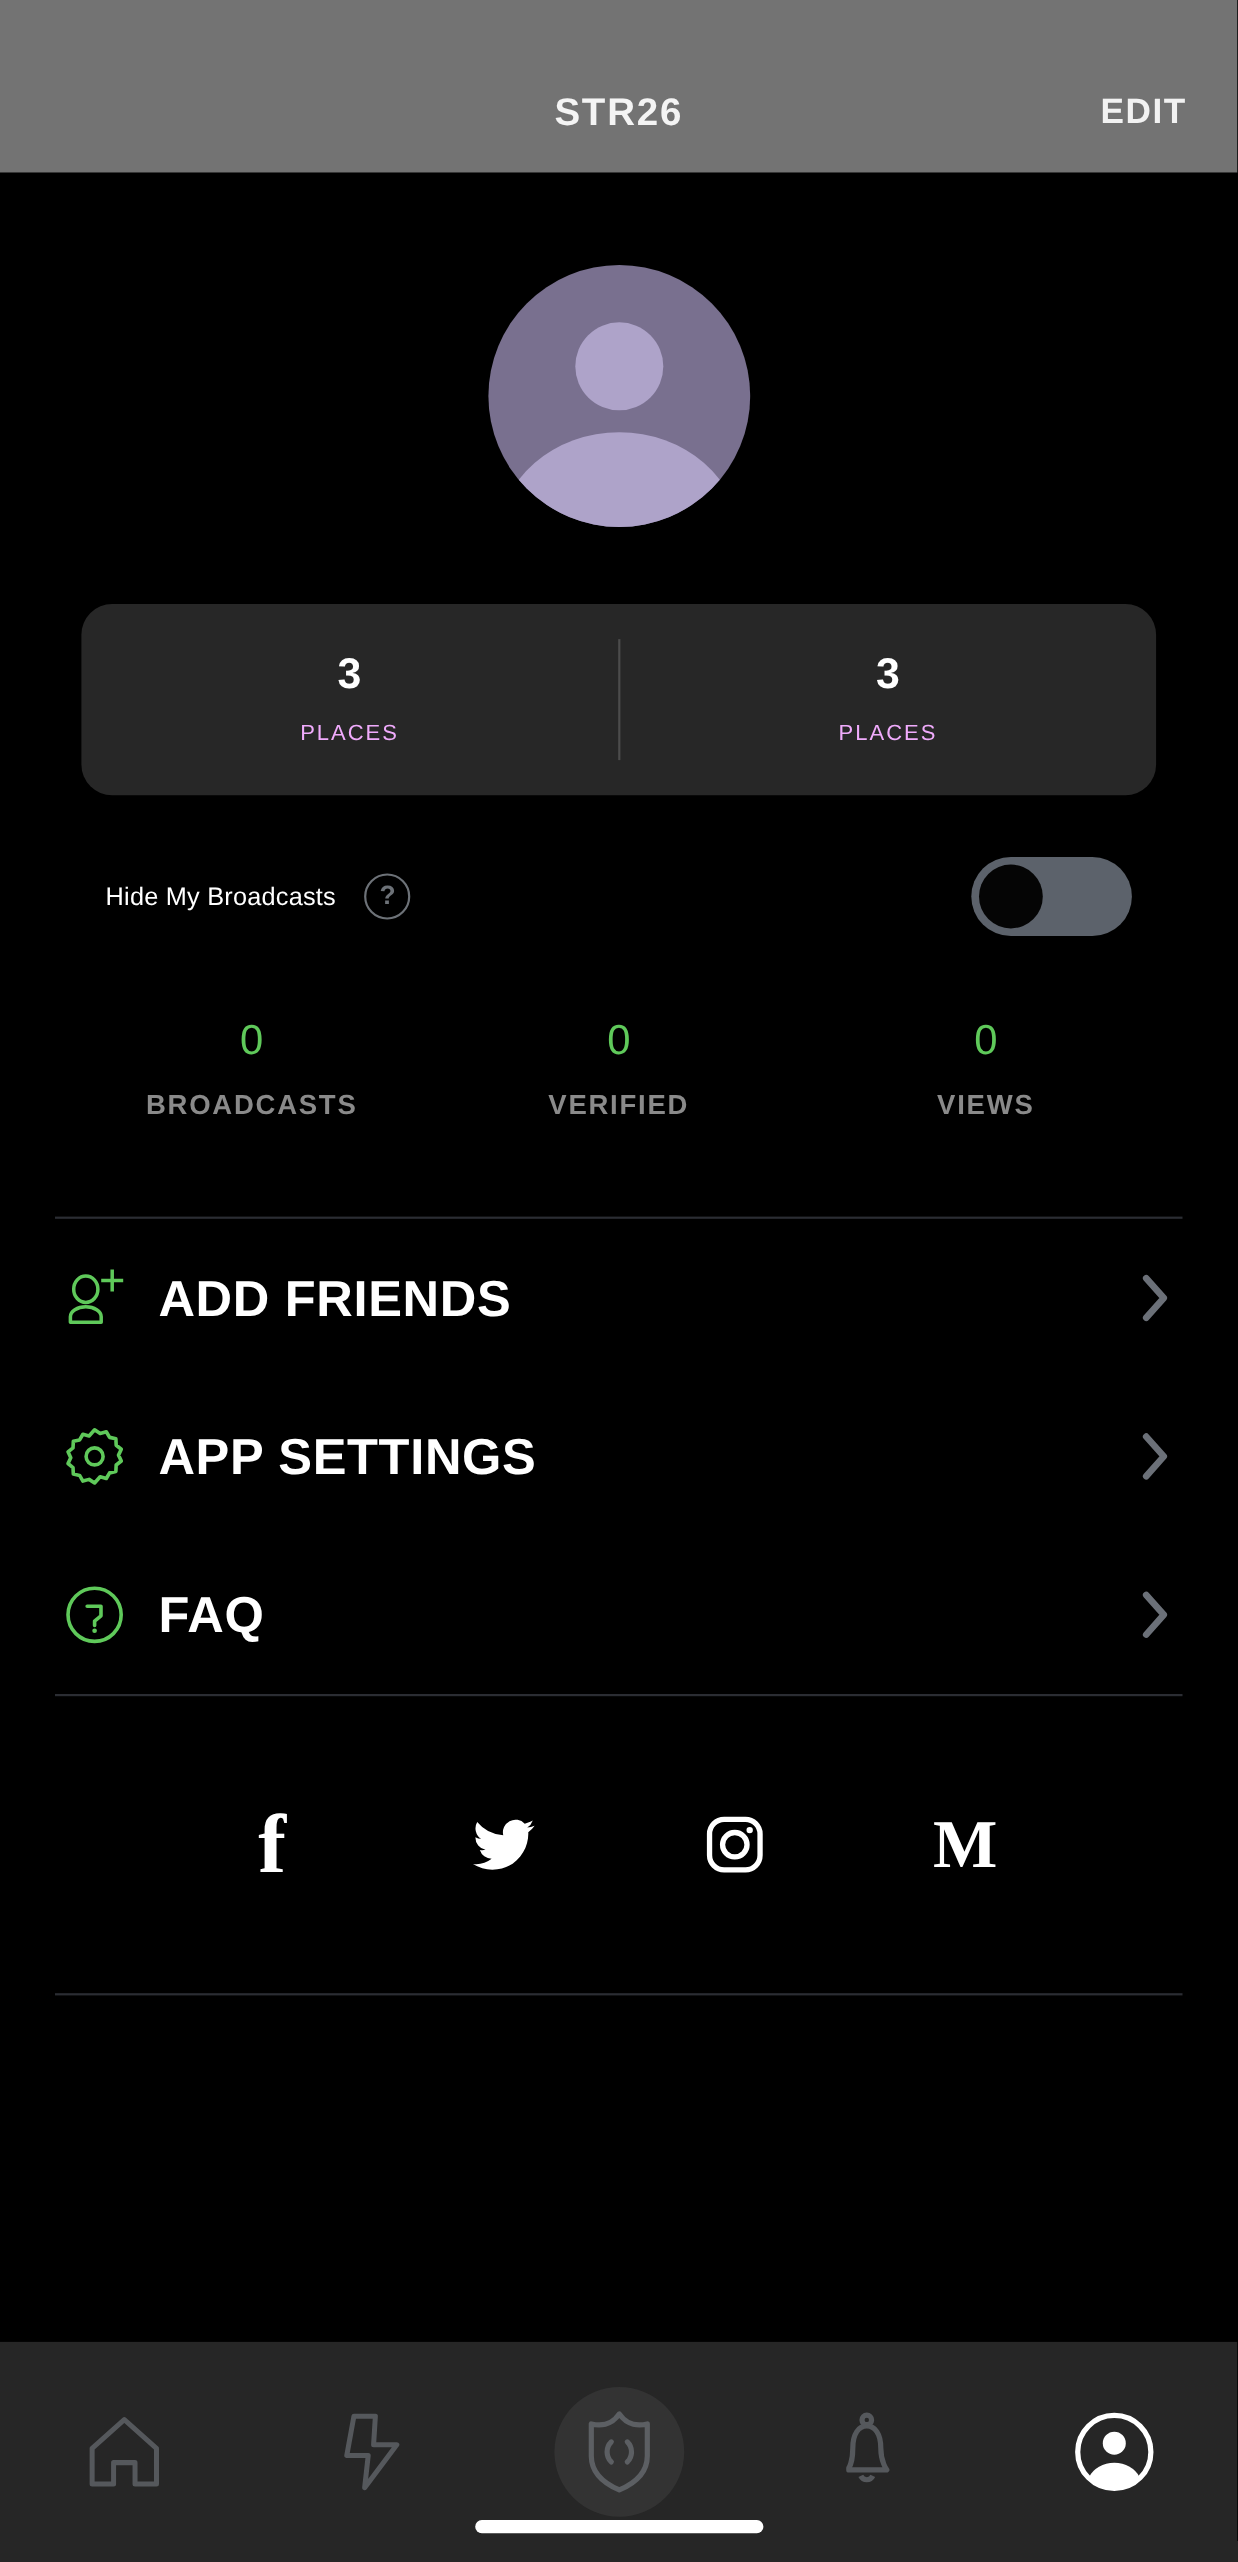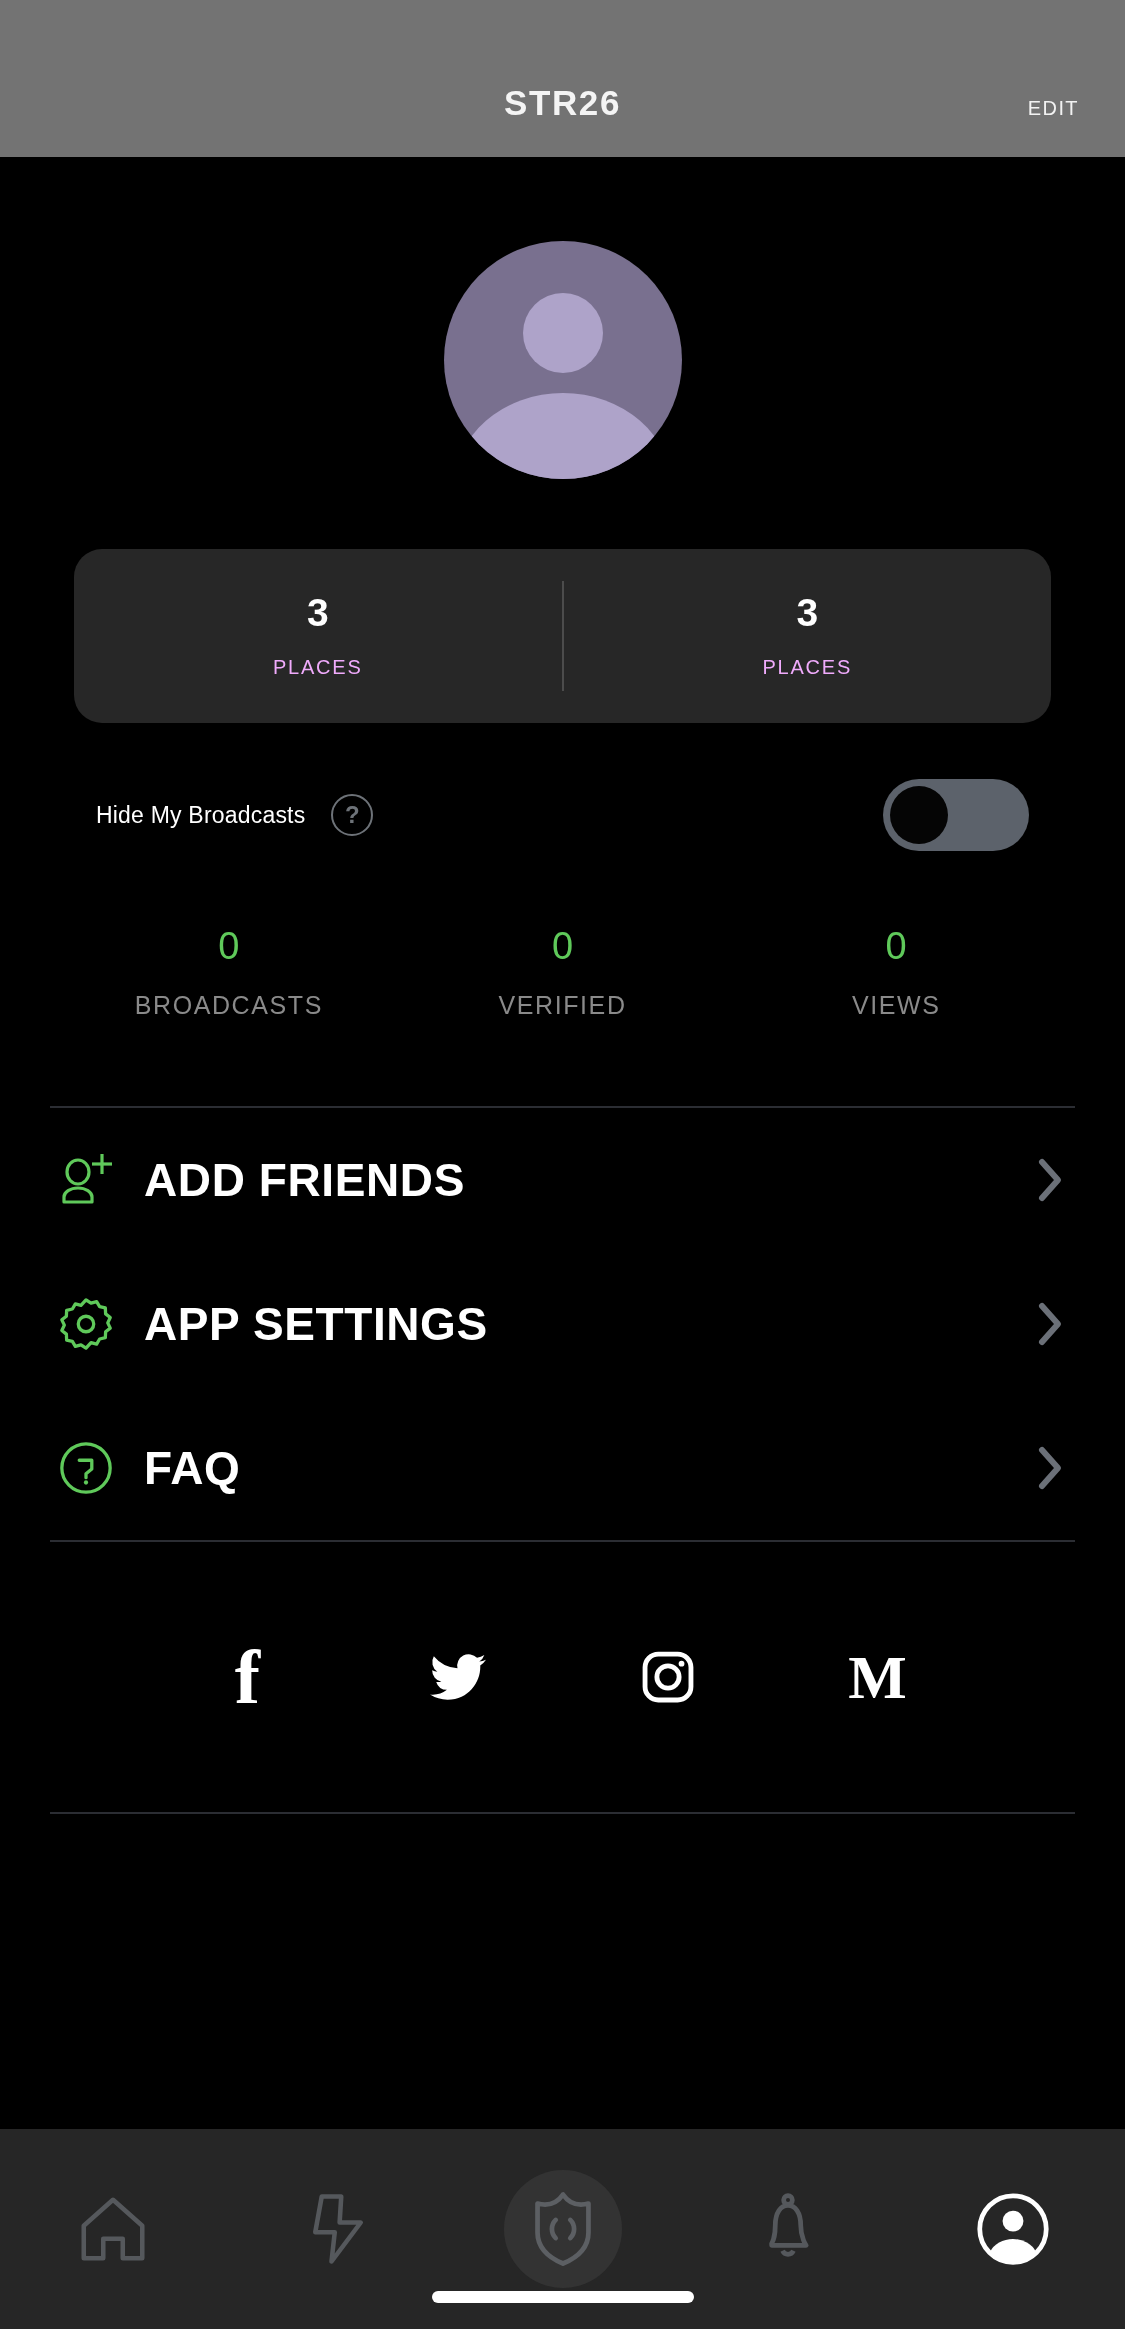--- a/index.html
+++ b/index.html
@@ -31,22 +31,22 @@
     text-align:center;
     color:#f4f4f4;
     font-size:35px;
     font-weight:bold;
     letter-spacing:1.6px;
   }
   .header-edit {
     position:absolute;
     right:46px; bottom:37px;
     color:#f2f2f2;
-    font-size:20px;
-    font-weight:400;
+    font-size:32px;
+    font-weight:700;
     letter-spacing:1.4px;
     margin-top:44px;
   }
 
   
   .body {
     flex:1 1 auto;
     background:#000;
     position:relative;
   }
@@ -164,21 +164,21 @@
   .bstat-value {
     color:#5fc95a;
     font-size:38px;
     font-weight:500;
     line-height:1;
     margin-bottom:26px;
   }
   .bstat-label {
     color:#8a8a8a;
     font-size:25px;
-    font-weight:400;
+    font-weight:700;
     letter-spacing:1.6px;
   }
 
   
   .hr {
     height:2px;
     background:#2b2d33;
     margin:0 50px;
   }
   .hr-top { margin-top:86px; }

